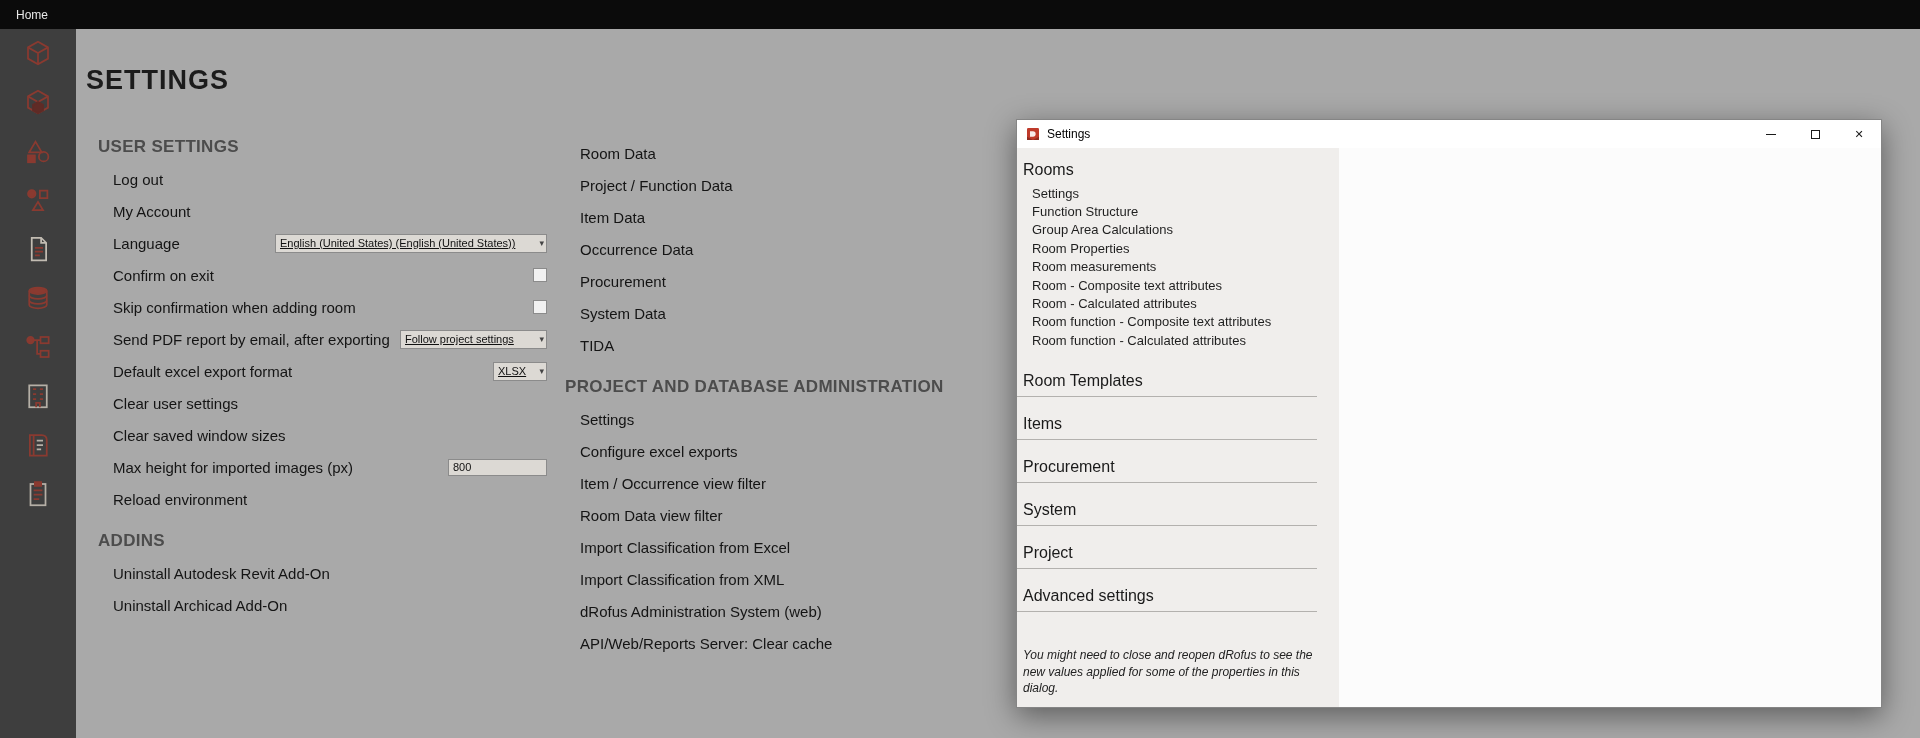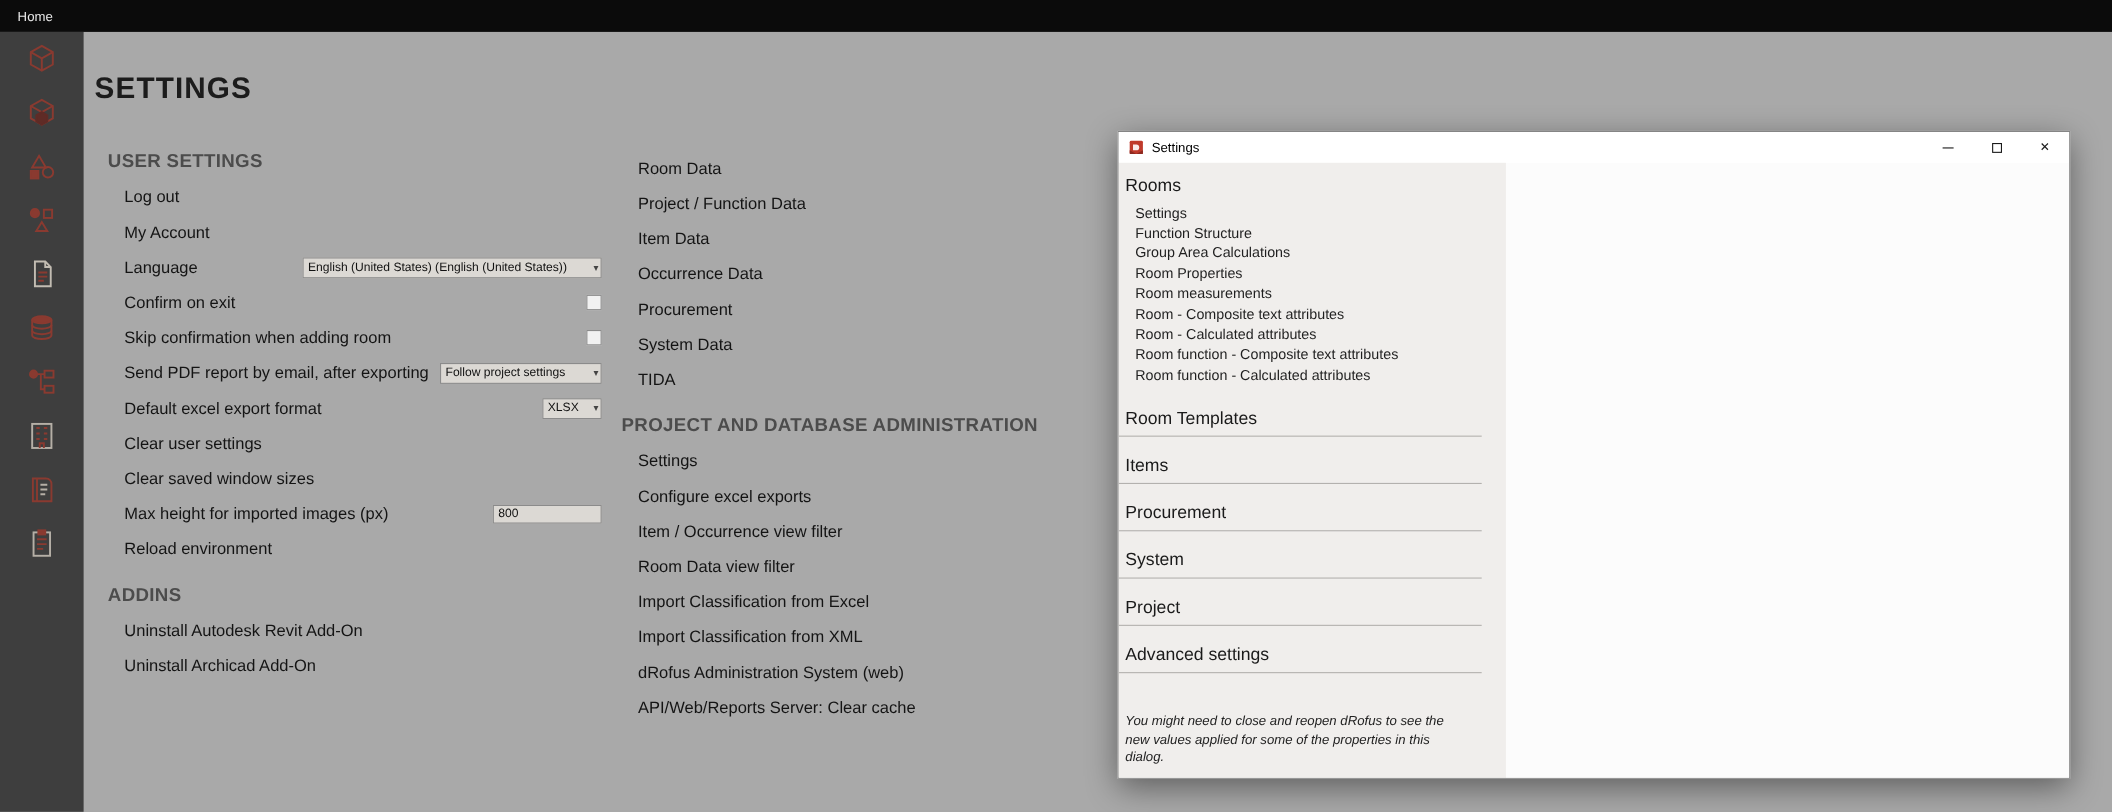--- a/index.html
+++ b/index.html
@@ -51,21 +51,21 @@
     justify-content: space-between; padding-left: 15px;
     font-size: 15px; color: #141414;
   }
   .row .lbl { white-space: nowrap; }
   .clickable { cursor: pointer; }
 
   .combo {
     height: 19px; background: #dcd9d4; border: 1px solid #8b8b8b;
     display: flex; align-items: center; font-size: 11px; color: #111;
     padding: 0 4px 0 4px; position: relative; overflow: hidden;
-    white-space: nowrap; cursor: pointer; flex: none;
+    white-space: nowrap; cursor: pointer; flex: none; text-decoration: underline;
   }
   .combo::after {
     content: "▾"; position: absolute; right: 2px; top: 3px;
     font-size: 9px; color: #444;
   }
   .cb {
     appearance: none; -webkit-appearance: none;
     width: 14px; height: 14px; background: #f1f1f1;
     border: 1px solid #8b8b8b; cursor: pointer; flex: none;
   }
@@ -89,21 +89,21 @@
   .win-btn {
     width: 44px; height: 28px; display: flex; align-items: center;
     justify-content: center; cursor: pointer; flex: none;
   }
   .min-glyph { width: 10px; height: 1px; background: #1a1a1a; display: block; }
   .max-glyph { width: 9px; height: 9px; border: 1px solid #1a1a1a; display: block; }
   .close-glyph { font-size: 11px; color: #1a1a1a; line-height: 1; }
   .close-glyph::before { content: "✕"; }
 
   .dlg-body { position: absolute; top: 28px; left: 0; right: 0; bottom: 0; display: flex; }
-  .dlg-left { width: 352px; background: #f0eeec; position: relative; padding-top: 10px; }
+  .dlg-left { width: 322px; background: #f0eeec; position: relative; padding-top: 10px; }
   .dlg-right { flex: 1; background: #fcfcfc; }
 
   .acc-header {
     font-size: 16px; color: #1a1a1a; padding: 3px 0 3px 6px; cursor: pointer;
   }
   .acc-items { padding: 2px 0 4px 0; }
   .acc-item {
     height: 18.4px; display: flex; align-items: center;
     font-size: 13px; color: #1f1f1f; padding-left: 15px; cursor: pointer;
   }

